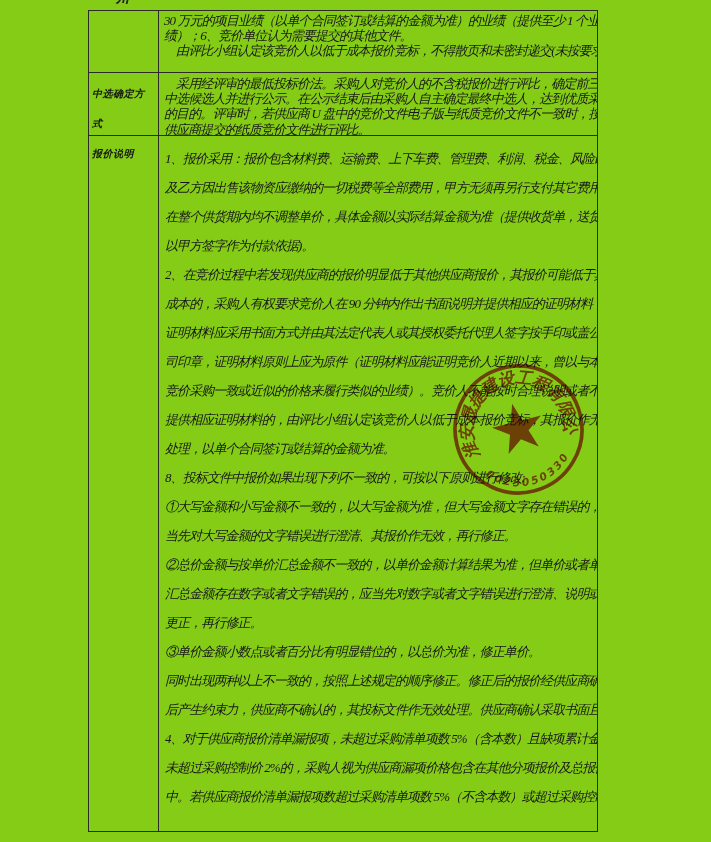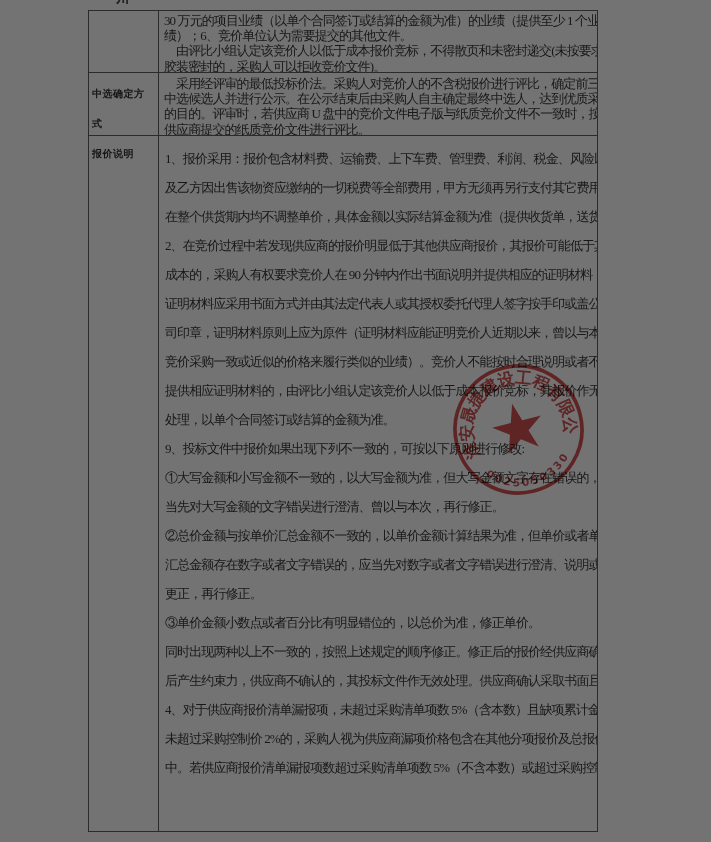--- a/index.html
+++ b/index.html
@@ -2,21 +2,21 @@
 <html><head>
 <meta charset="utf-8">
 <style>
   html,body{margin:0;padding:0;}
   body{
     width:711px;height:842px;position:relative;overflow:hidden;
     background:#ffffff;
     font-family:"Liberation Serif","DejaVu Serif",serif;
     color:#1c1c1c;
   }
-  #page{position:absolute;inset:0;background:#737373;}
+  #page{position:absolute;inset:0;background:#84cc16;font-style:italic;}
   
   .top-mark{
     position:absolute;left:116px;top:-12px;font-size:15px;font-weight:700;
     color:#222;letter-spacing:1px;
   }
   
   .doc-table{
     position:absolute;left:88px;top:10px;width:510px;height:822px;
     border:1.6px solid #2b2b2b;box-sizing:border-box;
     display:flex;flex-direction:column;
@@ -61,21 +61,20 @@
 
   <div class="top-mark">卅</div>
 
   <div class="doc-table" id="doc-table">
       <div class="t-row row-0">
         <div class="cell-label"></div>
         <div class="cell-content">
           <div class="txt-line">30 万元的项目业绩（以单个合同签订或结算的金额为准）的业绩（提供至少 1 个业</div>
           <div class="txt-line">绩）；6、竞价单位认为需要提交的其他文件。</div>
           <div class="txt-line">　由评比小组认定该竞价人以低于成本报价竞标，不得散页和未密封递交(未按要求</div>
-          <div class="txt-line">胶装密封的，采购人可以拒收竞价文件)。</div>
         </div>
       </div>
       <div class="t-row row-1">
         <div class="cell-label">
           <div class="label-line">中选确定方</div>
           <div class="label-line">式</div>
         </div>
         <div class="cell-content">
           <div class="txt-line">　采用经评审的最低投标价法。采购人对竞价人的不含税报价进行评比，确定前三名</div>
           <div class="txt-line">中选候选人并进行公示。在公示结束后由采购人自主确定最终中选人，达到优质采购</div>
@@ -84,30 +83,31 @@
         </div>
       </div>
       <div class="t-row row-2">
         <div class="cell-label">
           <div class="label-line">报价说明</div>
         </div>
         <div class="cell-content">
           <div class="txt-line">1、报价采用：报价包含材料费、运输费、上下车费、管理费、利润、税金、风险以</div>
           <div class="txt-line">及乙方因出售该物资应缴纳的一切税费等全部费用，甲方无须再另行支付其它费用，</div>
           <div class="txt-line">在整个供货期内均不调整单价，具体金额以实际结算金额为准（提供收货单，送货单</div>
+          <div class="txt-line">以甲方签字作为付款依据)。</div>
           <div class="txt-line">2、在竞价过程中若发现供应商的报价明显低于其他供应商报价，其报价可能低于其</div>
           <div class="txt-line">成本的，采购人有权要求竞价人在 90 分钟内作出书面说明并提供相应的证明材料，</div>
           <div class="txt-line">证明材料应采用书面方式并由其法定代表人或其授权委托代理人签字按手印或盖公</div>
           <div class="txt-line">司印章，证明材料原则上应为原件（证明材料应能证明竞价人近期以来，曾以与本次</div>
           <div class="txt-line">竞价采购一致或近似的价格来履行类似的业绩）。竞价人不能按时合理说明或者不能</div>
           <div class="txt-line">提供相应证明材料的，由评比小组认定该竞价人以低于成本报价竞标，其报价作无效</div>
           <div class="txt-line">处理，以单个合同签订或结算的金额为准。</div>
-          <div class="txt-line">9、投标文件中报价如果出现下列不一致的，可按以下原则进行修改:</div>
+          <div class="txt-line">8、投标文件中报价如果出现下列不一致的，可按以下原则进行修改:</div>
           <div class="txt-line">①大写金额和小写金额不一致的，以大写金额为准，但大写金额文字存在错误的，应</div>
-          <div class="txt-line">当先对大写金额的文字错误进行澄清、曾以与本次，再行修正。</div>
+          <div class="txt-line">当先对大写金额的文字错误进行澄清、其报价作无效，再行修正。</div>
           <div class="txt-line">②总价金额与按单价汇总金额不一致的，以单价金额计算结果为准，但单价或者单价</div>
           <div class="txt-line">汇总金额存在数字或者文字错误的，应当先对数字或者文字错误进行澄清、说明或者</div>
           <div class="txt-line">更正，再行修正。</div>
           <div class="txt-line">③单价金额小数点或者百分比有明显错位的，以总价为准，修正单价。</div>
           <div class="txt-line">同时出现两种以上不一致的，按照上述规定的顺序修正。修正后的报价经供应商确认</div>
           <div class="txt-line">后产生约束力，供应商不确认的，其投标文件作无效处理。供应商确认采取书面且加</div>
           <div class="txt-line">4、对于供应商报价清单漏报项，未超过采购清单项数 5%（含本数）且缺项累计金额</div>
           <div class="txt-line">未超过采购控制价 2%的，采购人视为供应商漏项价格包含在其他分项报价及总报价</div>
           <div class="txt-line">中。若供应商报价清单漏报项数超过采购清单项数 5%（不含本数）或超过采购控制</div>
         </div>

